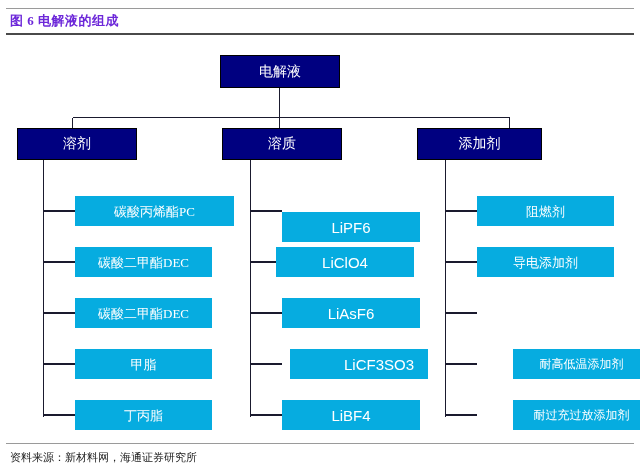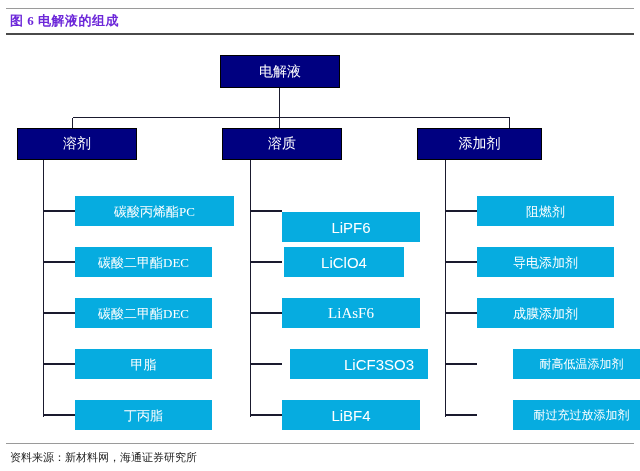--- a/index.html
+++ b/index.html
@@ -139,41 +139,38 @@
     <div class="node node-cyan" style="left:75px;top:349px;width:137px;height:30px;">
       <span>甲脂</span>
     </div>
     <div class="node node-cyan" style="left:75px;top:400px;width:137px;height:30px;">
       <span>丁丙脂</span>
     </div>
 
     <div class="node node-cyan latin" style="left:282px;top:196px;width:138px;height:30px;margin-top:16px;">
       <span>LiPF6</span>
     </div>
-    <div class="node node-cyan latin" style="left:284px;top:247px;width:120px;height:30px;">
+    <div class="node node-cyan latin" style="left:276px;top:247px;width:138px;height:30px;">
       <span>LiClO4</span>
     </div>
-    <div class="node node-cyan latin" style="left:282px;top:298px;width:138px;height:30px;font-family:Liberation Serif, serif;">
+    <div class="node node-cyan latin" style="left:282px;top:298px;width:138px;height:30px;">
       <span>LiAsF6</span>
     </div>
     <div class="node node-cyan latin" style="left:290px;top:349px;width:138px;height:30px;padding-left:40px;">
       <span>LiCF3SO3</span>
     </div>
     <div class="node node-cyan latin" style="left:282px;top:400px;width:138px;height:30px;">
       <span>LiBF4</span>
     </div>
 
     <div class="node node-cyan" style="left:477px;top:196px;width:137px;height:30px;">
       <span>阻燃剂</span>
     </div>
     <div class="node node-cyan" style="left:477px;top:247px;width:137px;height:30px;">
       <span>导电添加剂</span>
-    </div>
-    <div class="node node-cyan" style="left:477px;top:298px;width:137px;height:30px;">
-      <span>成膜添加剂</span>
     </div>
     <div class="node node-cyan tight" style="left:477px;top:349px;width:137px;height:30px;">
       <span>耐高低温添加剂</span>
     </div>
     <div class="node node-cyan tight" style="left:477px;top:400px;width:137px;height:30px;">
       <span>耐过充过放添加剂</span>
     </div>
 
   </div>
 

